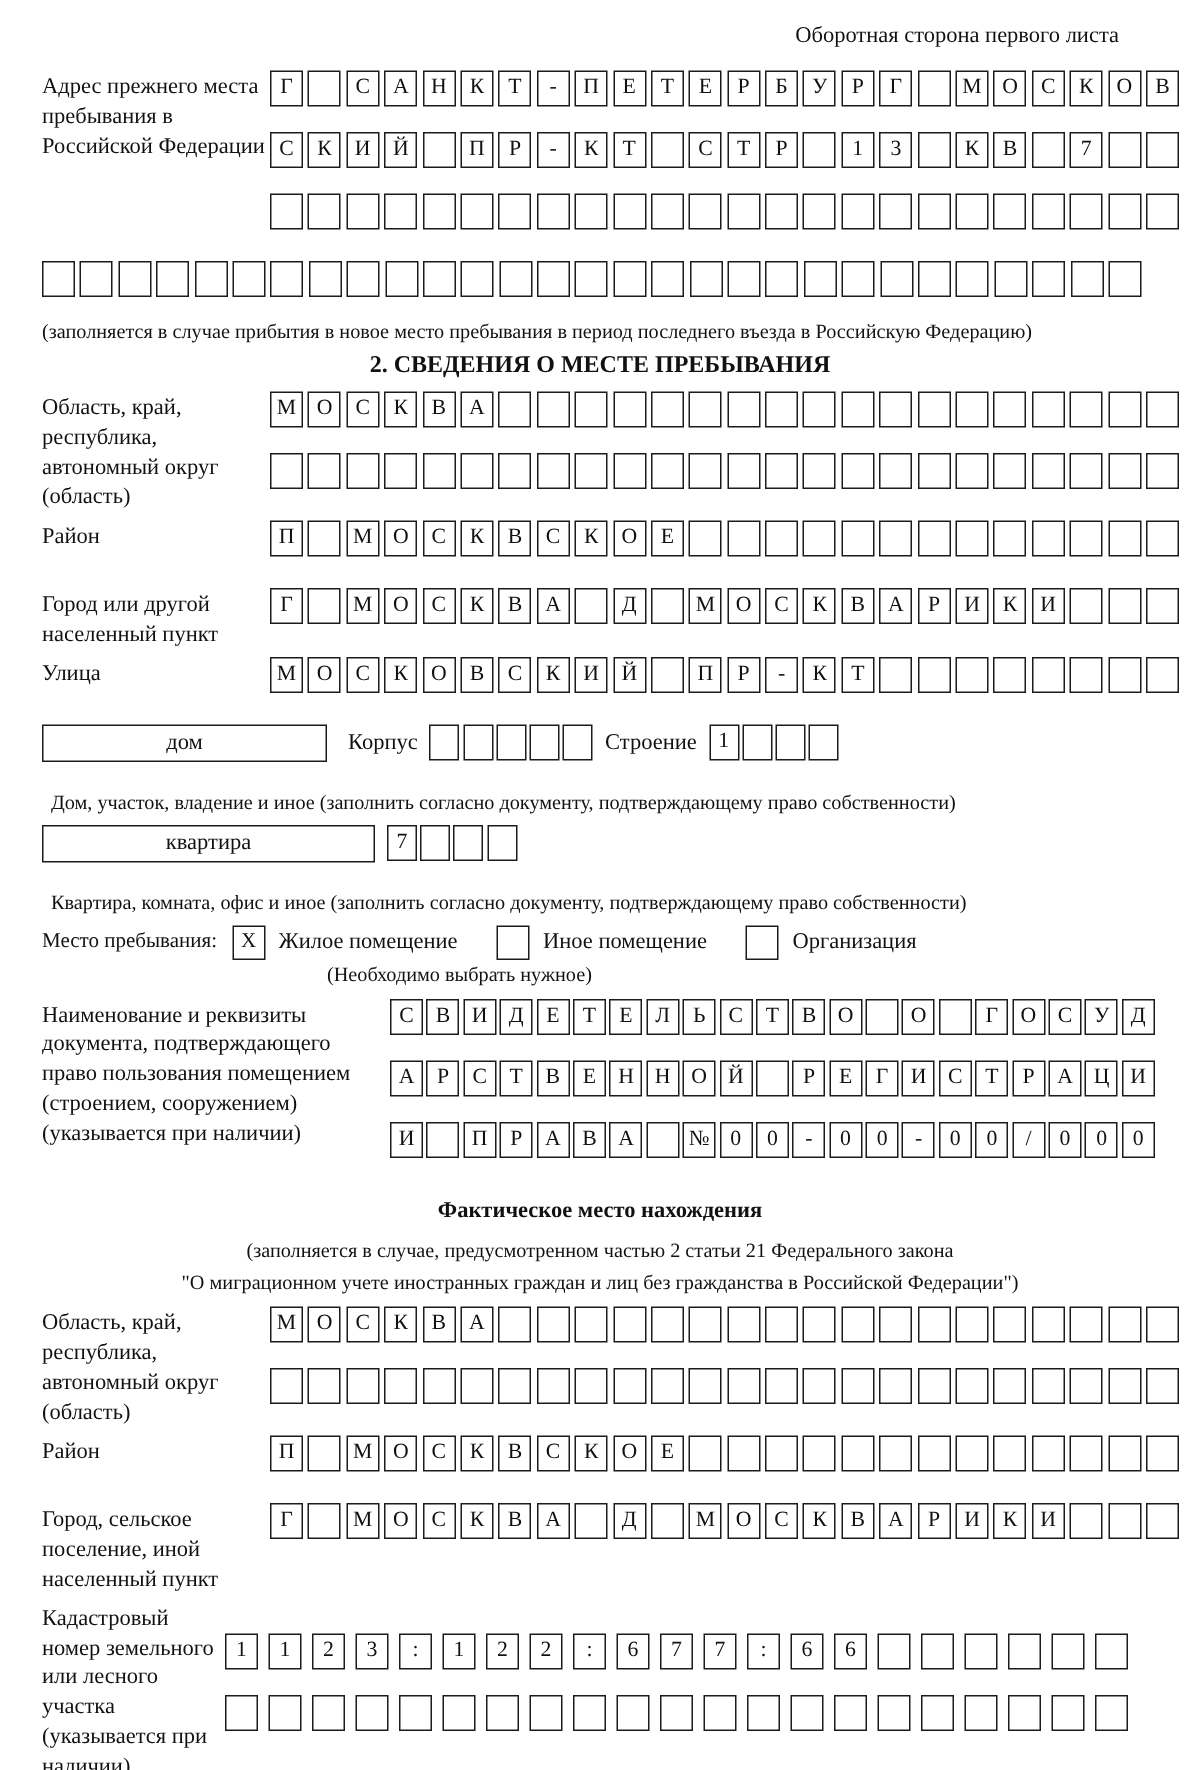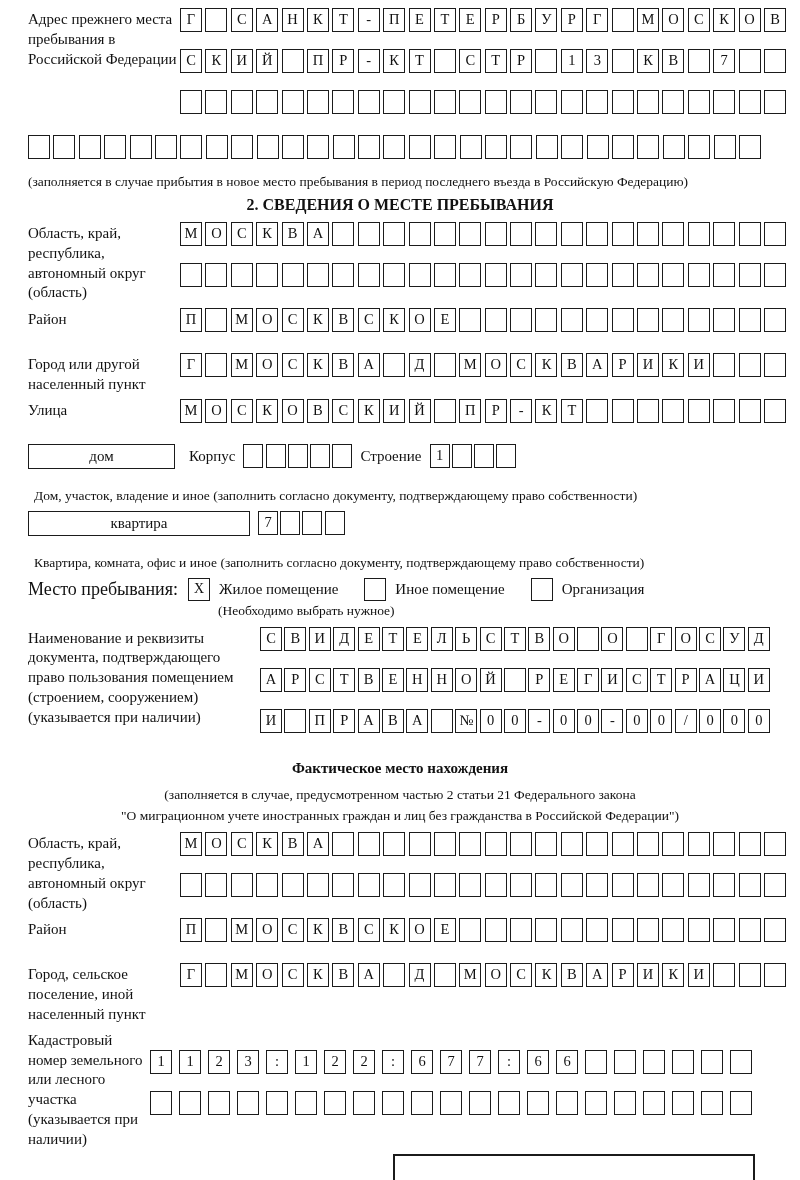--- a/index.html
+++ b/index.html
@@ -33,26 +33,26 @@
 
   .caption { font-size: 13.5px; margin: 2px 0 6px 0; }
   .caption.left { text-align: left; padding-left: 6px; margin: 0 0 7px 0; }
   .section-title { font-size: 16px; font-weight: bold; text-align: center; margin: 4px 0 8px 0; }
 
   .house-line { display: flex; align-items: flex-start; margin-bottom: 3px; }
   .widebox {
     border: 1.6px solid #1b1b1b; height: 25px; text-align: center;
     font-size: 15px; line-height: 22px;
   }
-  .widebox.dom { width: 147px; margin-right: 8px; }
+  .widebox.dom { width: 190px; margin-right: 8px; }
   .widebox.kv { width: 222px; margin-right: 8px; }
   .inline-lbl { font-size: 15px; line-height: 25px; padding: 0 8px 0 6px; }
 
   .stay-line { display: flex; align-items: center; margin: 6px 0 2px 0; }
-  .stay-label { font-size: 18px; white-space: nowrap; margin-right: 10px; }
+  .stay-label { font-size: 14px; white-space: nowrap; margin-right: 10px; }
   .chk {
     display: inline-block; width: 22px; height: 23px; border: 1.6px solid #1b1b1b;
     text-align: center; font-size: 14px; line-height: 20px; vertical-align: middle;
   }
   .opt-label { font-size: 15px; margin: 0 26px 0 9px; white-space: nowrap; }
   .stay-note { font-size: 13.5px; margin: 0 0 8px 190px; }
 
   .subtitle { font-size: 15px; font-weight: bold; text-align: center; margin: 10px 0 8px 0; font-family: Liberation Serif, serif; }
   .sub-caption { font-size: 13.5px; text-align: center; line-height: 1.55; margin-bottom: 6px; }
 
@@ -61,20 +61,21 @@
   .stamp-box {
     width: 362px; height: 178px; border: 2px solid #1b1b1b;
     margin: 4px 0 6px 365px;
   }
 </style>
 </head>
 <body>
 
 <div class="page">
 
+  <div class="top-note">Оборотная сторона первого листа</div>
 
   <div class="field">
     <div class="flabel">Адрес прежнего места пребывания в Российской Федерации</div>
     <div class="rows">
       <div class="boxrow"><span class="cell">Г</span><span class="cell"></span><span class="cell">С</span><span class="cell">А</span><span class="cell">Н</span><span class="cell">К</span><span class="cell">Т</span><span class="cell">-</span><span class="cell">П</span><span class="cell">Е</span><span class="cell">Т</span><span class="cell">Е</span><span class="cell">Р</span><span class="cell">Б</span><span class="cell">У</span><span class="cell">Р</span><span class="cell">Г</span><span class="cell"></span><span class="cell">М</span><span class="cell">О</span><span class="cell">С</span><span class="cell">К</span><span class="cell">О</span><span class="cell">В</span></div>
       <div class="boxrow"><span class="cell">С</span><span class="cell">К</span><span class="cell">И</span><span class="cell">Й</span><span class="cell"></span><span class="cell">П</span><span class="cell">Р</span><span class="cell">-</span><span class="cell">К</span><span class="cell">Т</span><span class="cell"></span><span class="cell">С</span><span class="cell">Т</span><span class="cell">Р</span><span class="cell"></span><span class="cell">1</span><span class="cell">3</span><span class="cell"></span><span class="cell">К</span><span class="cell">В</span><span class="cell"></span><span class="cell">7</span><span class="cell"></span><span class="cell"></span></div>
       <div class="boxrow"><span class="cell"></span><span class="cell"></span><span class="cell"></span><span class="cell"></span><span class="cell"></span><span class="cell"></span><span class="cell"></span><span class="cell"></span><span class="cell"></span><span class="cell"></span><span class="cell"></span><span class="cell"></span><span class="cell"></span><span class="cell"></span><span class="cell"></span><span class="cell"></span><span class="cell"></span><span class="cell"></span><span class="cell"></span><span class="cell"></span><span class="cell"></span><span class="cell"></span><span class="cell"></span><span class="cell"></span></div>
     </div>
   </div>
   <div class="boxrow fullrow"><span class="cell"></span><span class="cell"></span><span class="cell"></span><span class="cell"></span><span class="cell"></span><span class="cell"></span><span class="cell"></span><span class="cell"></span><span class="cell"></span><span class="cell"></span><span class="cell"></span><span class="cell"></span><span class="cell"></span><span class="cell"></span><span class="cell"></span><span class="cell"></span><span class="cell"></span><span class="cell"></span><span class="cell"></span><span class="cell"></span><span class="cell"></span><span class="cell"></span><span class="cell"></span><span class="cell"></span><span class="cell"></span><span class="cell"></span><span class="cell"></span><span class="cell"></span><span class="cell"></span></div>

